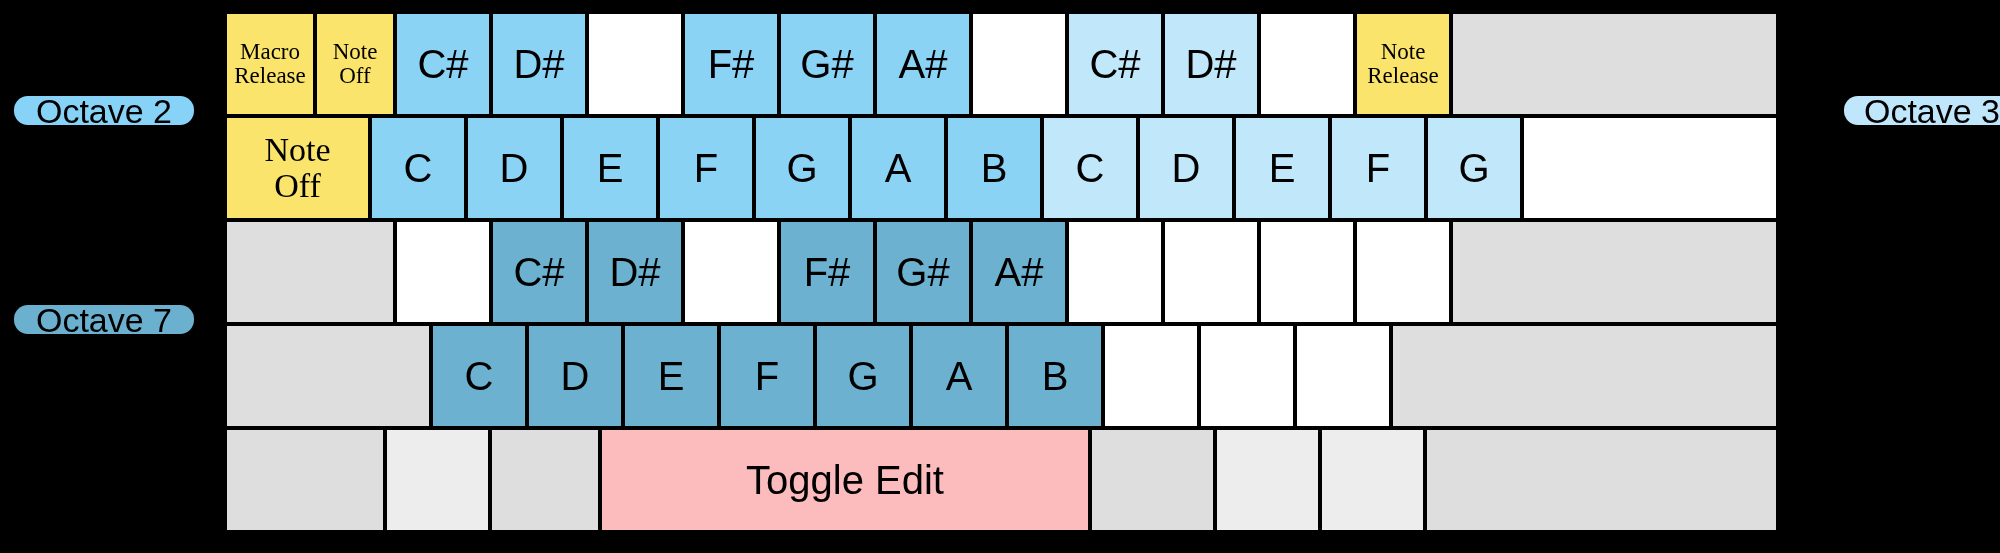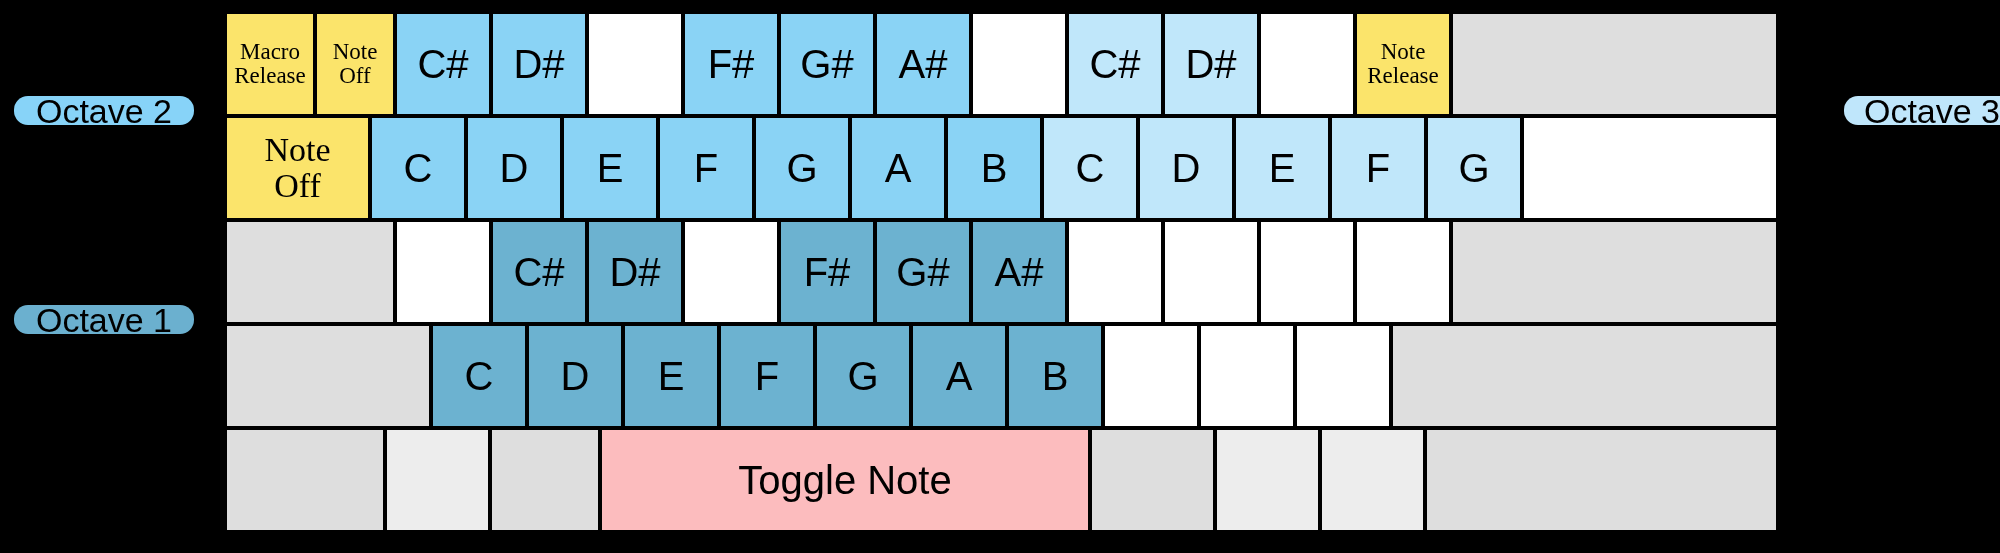--- a/index.html
+++ b/index.html
@@ -94,21 +94,21 @@
 </style>
 </head>
 <body>
 
 <div id="stage">
 
   <div class="octave-badge badge-oct2">Octave 2</div>
 
   <div class="octave-badge badge-oct3">Octave 3</div>
 
-  <div class="octave-badge badge-oct1">Octave 1</div>
+  <div class="octave-badge badge-oct1">Octave 7</div>
 
   <div id="keyboard">
     <div class="krow r0">
         <div class="key f-yellow small" style="left: 0px; width: 90px;">Macro
 Release</div>
         <div class="key f-yellow small" style="left: 90px; width: 80px;">Note
 Off</div>
         <div class="key f-blue" style="left: 170px; width: 96px;">C#</div>
         <div class="key f-blue" style="left: 266px; width: 96px;">D#</div>
         <div class="key f-blank" style="left: 362px; width: 96px;"></div>
@@ -166,21 +166,21 @@
         <div class="key f-dblue" style="left: 782px; width: 96px;">B</div>
         <div class="key f-blank" style="left: 878px; width: 96px;"></div>
         <div class="key f-blank" style="left: 974px; width: 96px;"></div>
         <div class="key f-blank" style="left: 1070px; width: 96px;"></div>
         <div class="key f-gray" style="left: 1166px; width: 387px;"></div>
       </div>
     <div class="krow r4">
         <div class="key f-gray" style="left: 0px; width: 160px;"></div>
         <div class="key f-gray2" style="left: 160px; width: 105px;"></div>
         <div class="key f-gray" style="left: 265px; width: 110px;"></div>
-        <div class="key f-pink" style="left: 375px; width: 490px;">Toggle Note</div>
+        <div class="key f-pink" style="left: 375px; width: 490px;">Toggle Edit</div>
         <div class="key f-gray" style="left: 865px; width: 125px;"></div>
         <div class="key f-gray2" style="left: 990px; width: 105px;"></div>
         <div class="key f-gray2" style="left: 1095px; width: 105px;"></div>
         <div class="key f-gray" style="left: 1200px; width: 353px;"></div>
       </div>
   </div>
 
 </div>
 
 </body></html>

